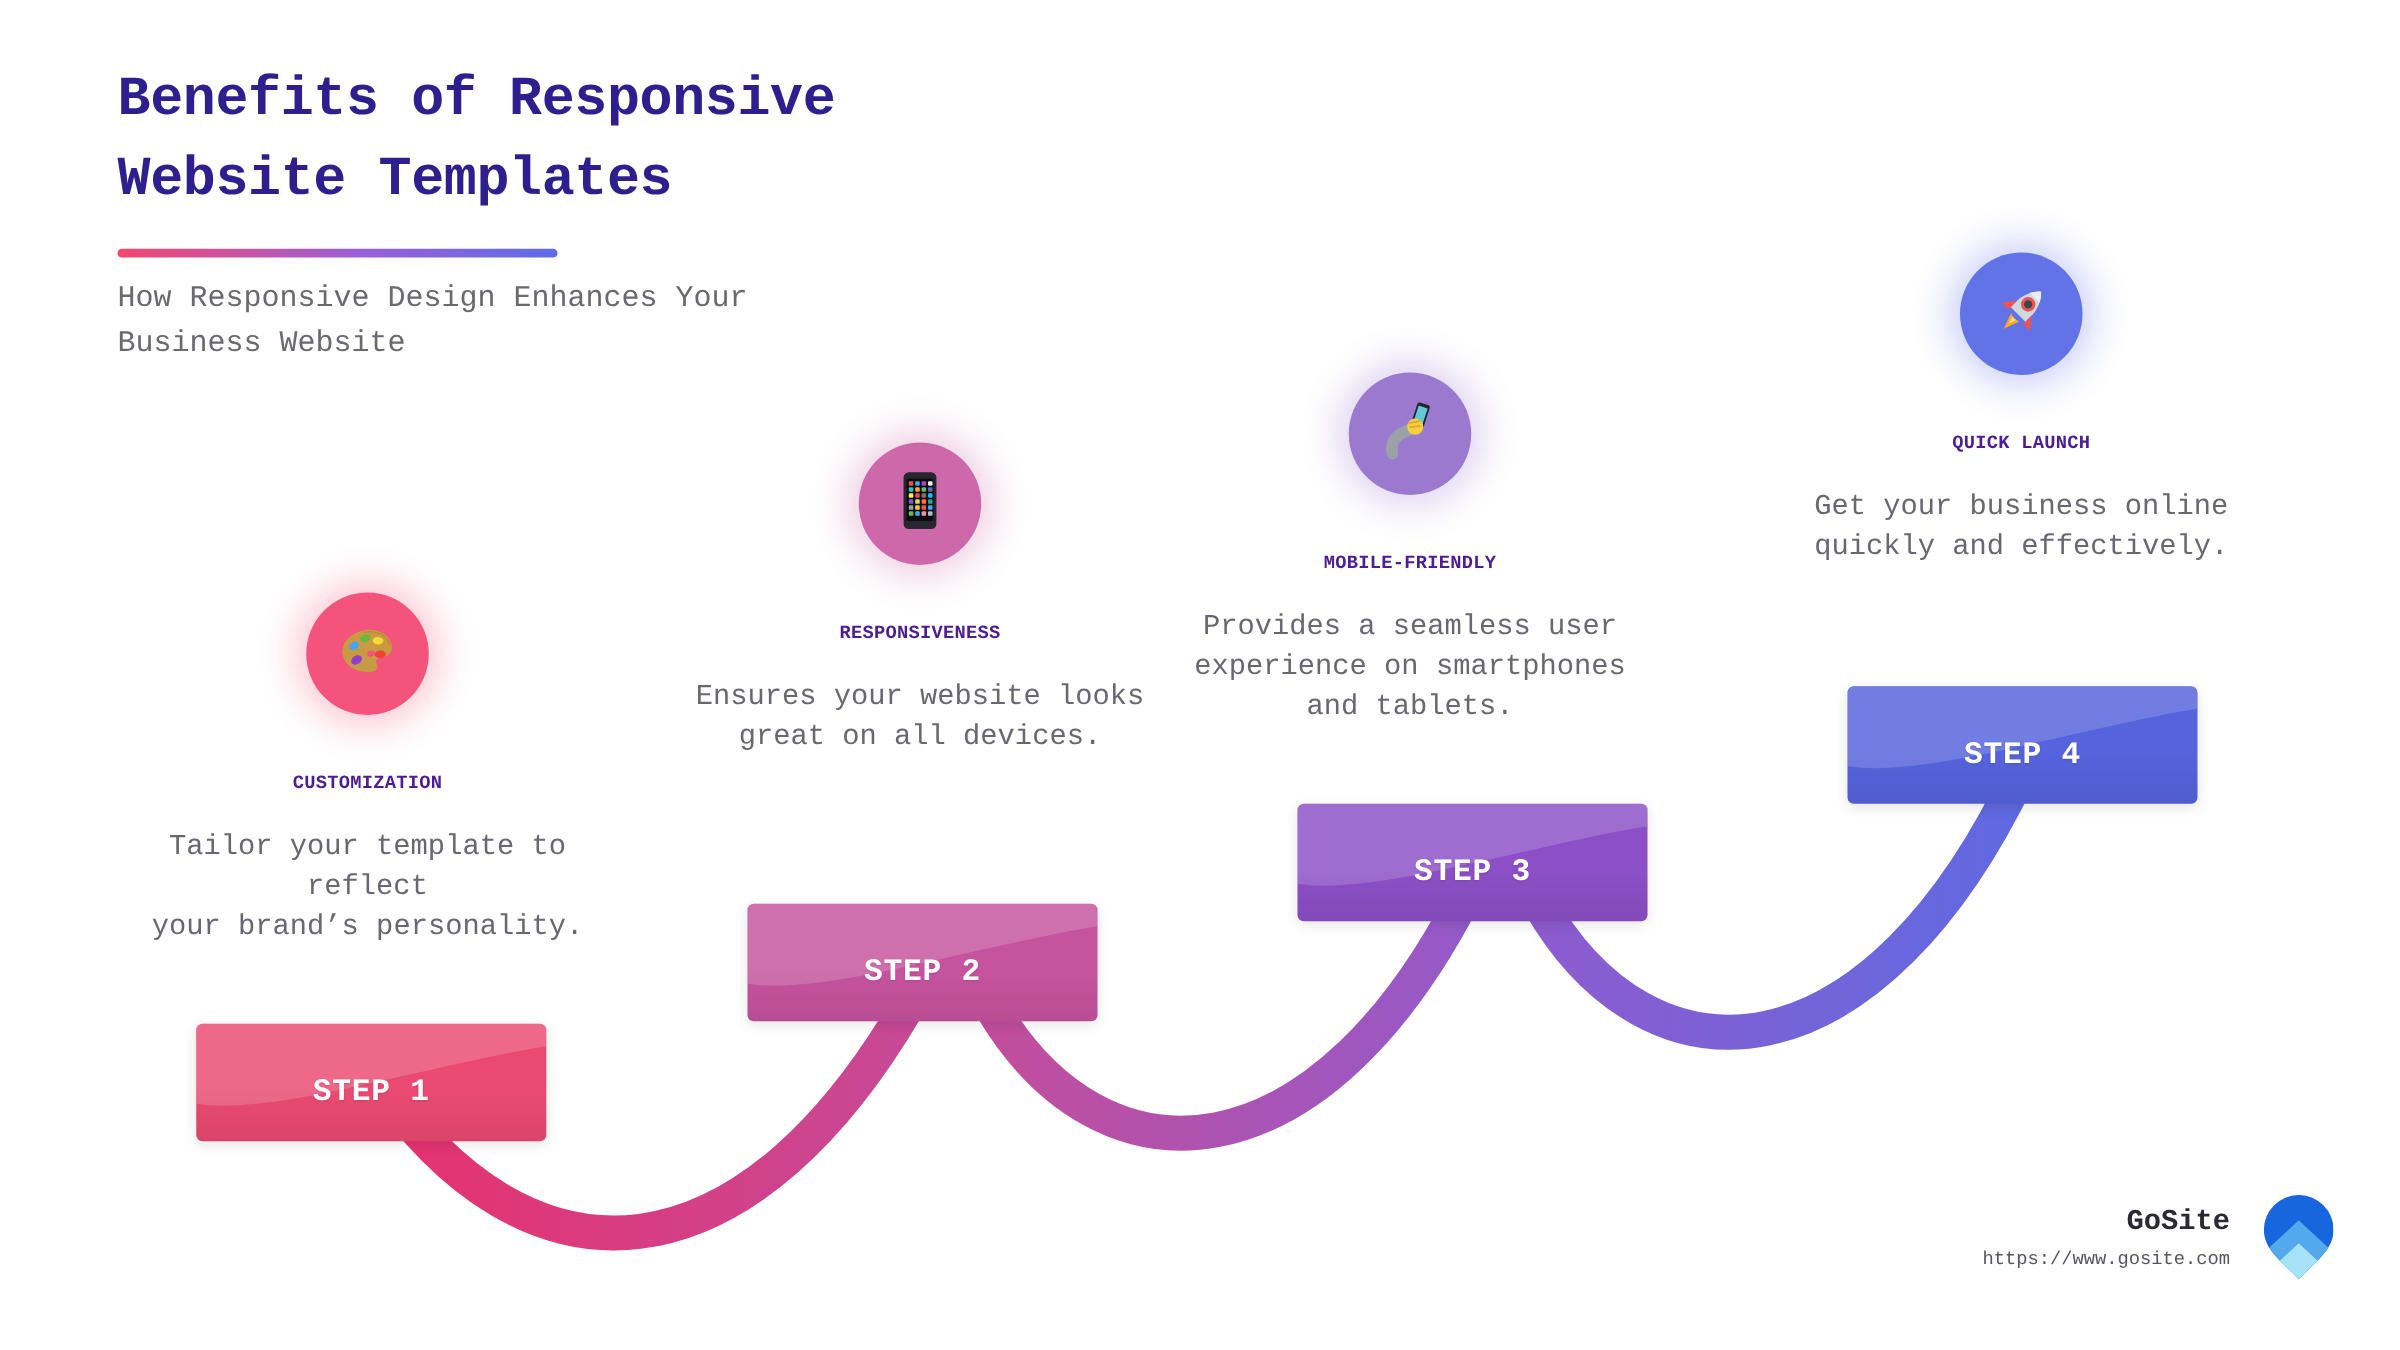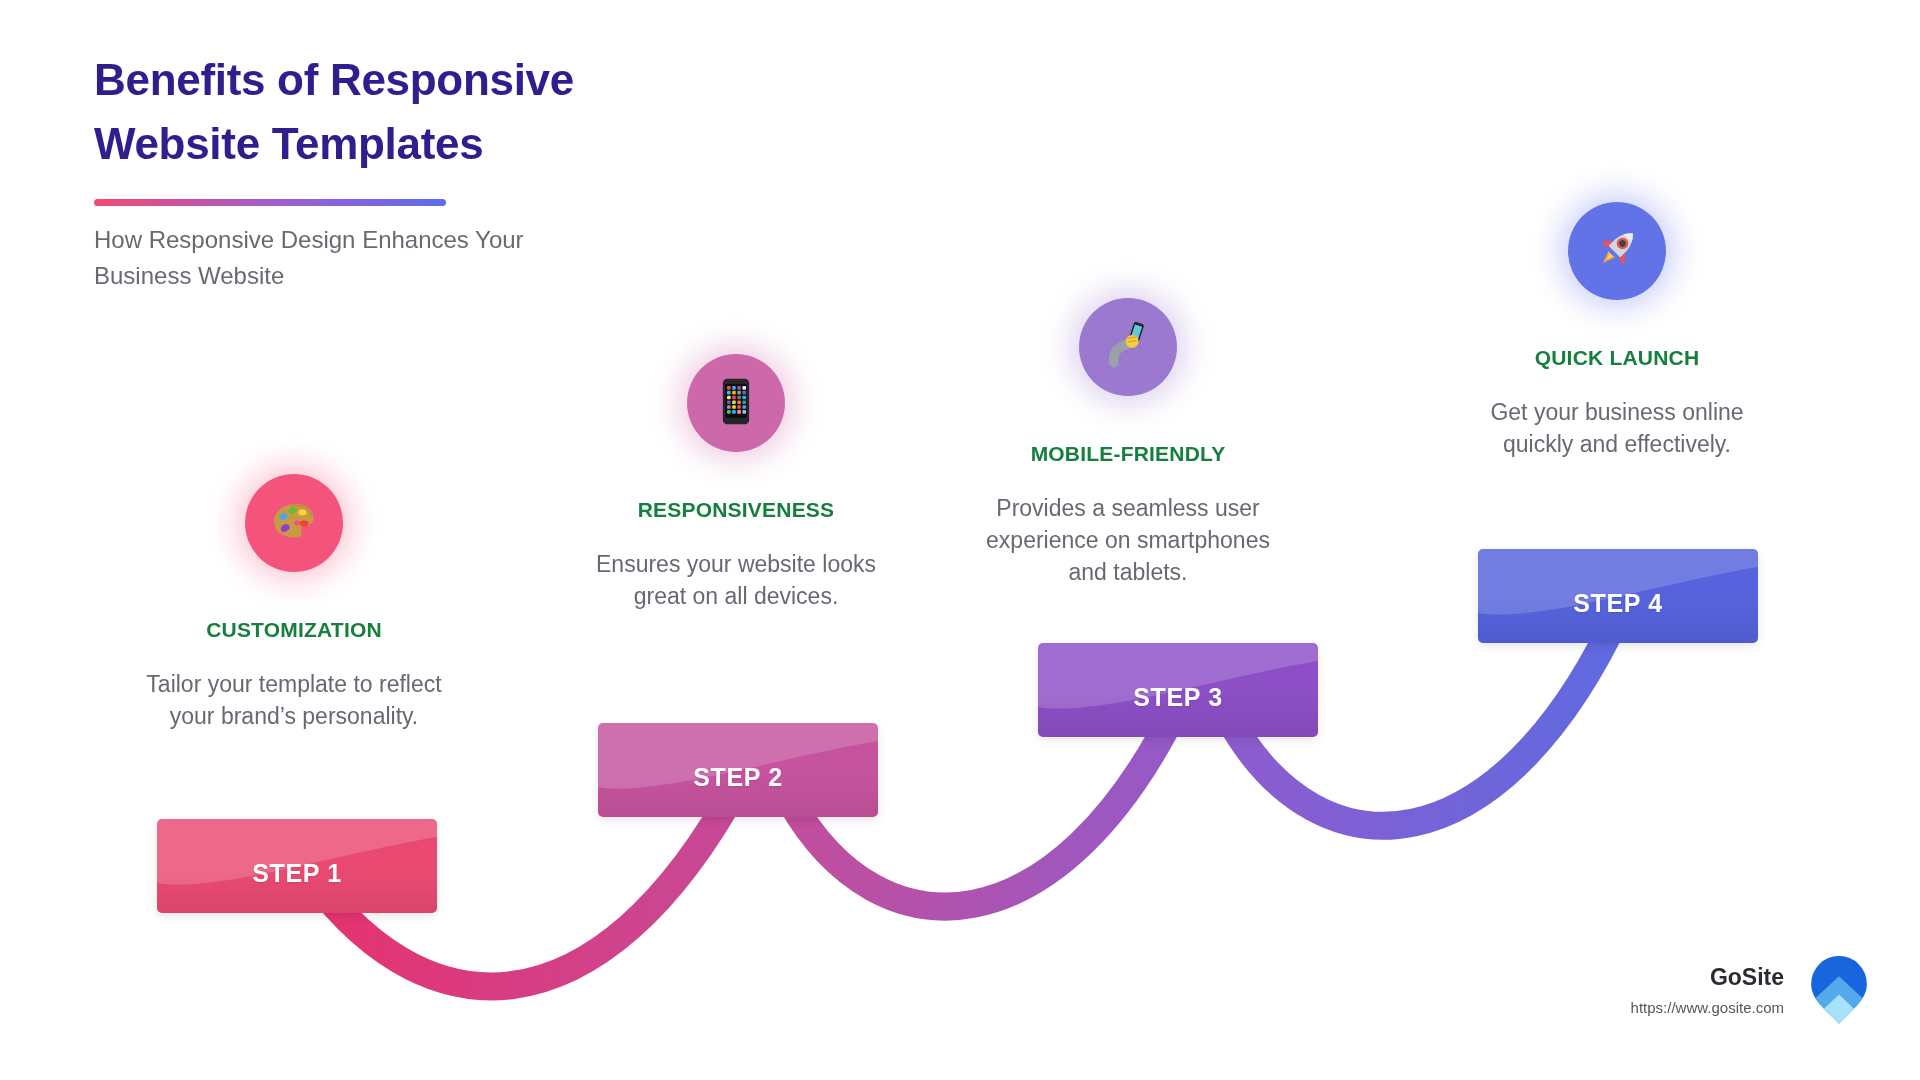--- a/index.html
+++ b/index.html
@@ -1,17 +1,17 @@
 <!DOCTYPE html>
 <html><head>
 <meta charset="utf-8">
 <style>
   html,body{margin:0;padding:0;background:#ffffff;}
   .canvas{position:relative;width:1920px;height:1080px;background:#ffffff;overflow:hidden;
-          font-family:Liberation Sans, sans-serif;}
+          font-family:Liberation Mono, monospace;}
 
   
   .title{position:absolute;left:94px;top:48px;font-size:44px;font-weight:bold;
          color:#2e1e8e;line-height:64px;letter-spacing:-0.3px;}
   .underline{position:absolute;left:94px;top:199px;width:352px;height:7px;border-radius:4px;
          background:linear-gradient(90deg,#f4476e,#9a5fd6 55%,#5f6ce8);}
   .subtitle{position:absolute;left:94px;top:222px;font-size:24px;line-height:36px;
          color:#6a6972;white-space:pre-line;}
 
   
@@ -20,21 +20,21 @@
   
   .col{position:absolute;width:360px;display:flex;flex-direction:column;align-items:center;z-index:2;}
   .col1{left:114px;top:474px;}
   .col2{left:556px;top:354px;}
   .col3{left:948px;top:298px;}
   .col4{left:1437px;top:202px;}
   .circle{width:98px;height:98px;border-radius:50%;background:var(--accent);
           position:relative;z-index:0;display:flex;align-items:center;justify-content:center;}
   .circle::before{content:'';position:absolute;inset:-9px;border-radius:50%;
           background:var(--accent);opacity:.32;filter:blur(15px);z-index:-1;}
-  .heading{margin-top:46px;font-size:21px;font-weight:bold;color:#15803d;letter-spacing:.2px;text-align:center;}
+  .heading{margin-top:46px;font-size:15px;font-weight:bold;color:#4c1d95;letter-spacing:.2px;text-align:center;}
   .desc{margin-top:26px;font-size:23px;line-height:32px;color:#6a6773;text-align:center;white-space:pre-line;}
 
   
   .box{position:absolute;width:280px;height:94px;border-radius:5px;background:var(--box);
        display:flex;align-items:center;justify-content:center;z-index:2;
        box-shadow:0 3px 10px rgba(0,0,0,.10);}
   .box::after{content:'';position:absolute;inset:0;border-radius:inherit;
        background:linear-gradient(180deg,rgba(0,0,0,0) 55%,rgba(0,0,0,.07));}
   .box::before{content:'';position:absolute;inset:0;border-radius:inherit;
        background:rgba(255,255,255,.17);

